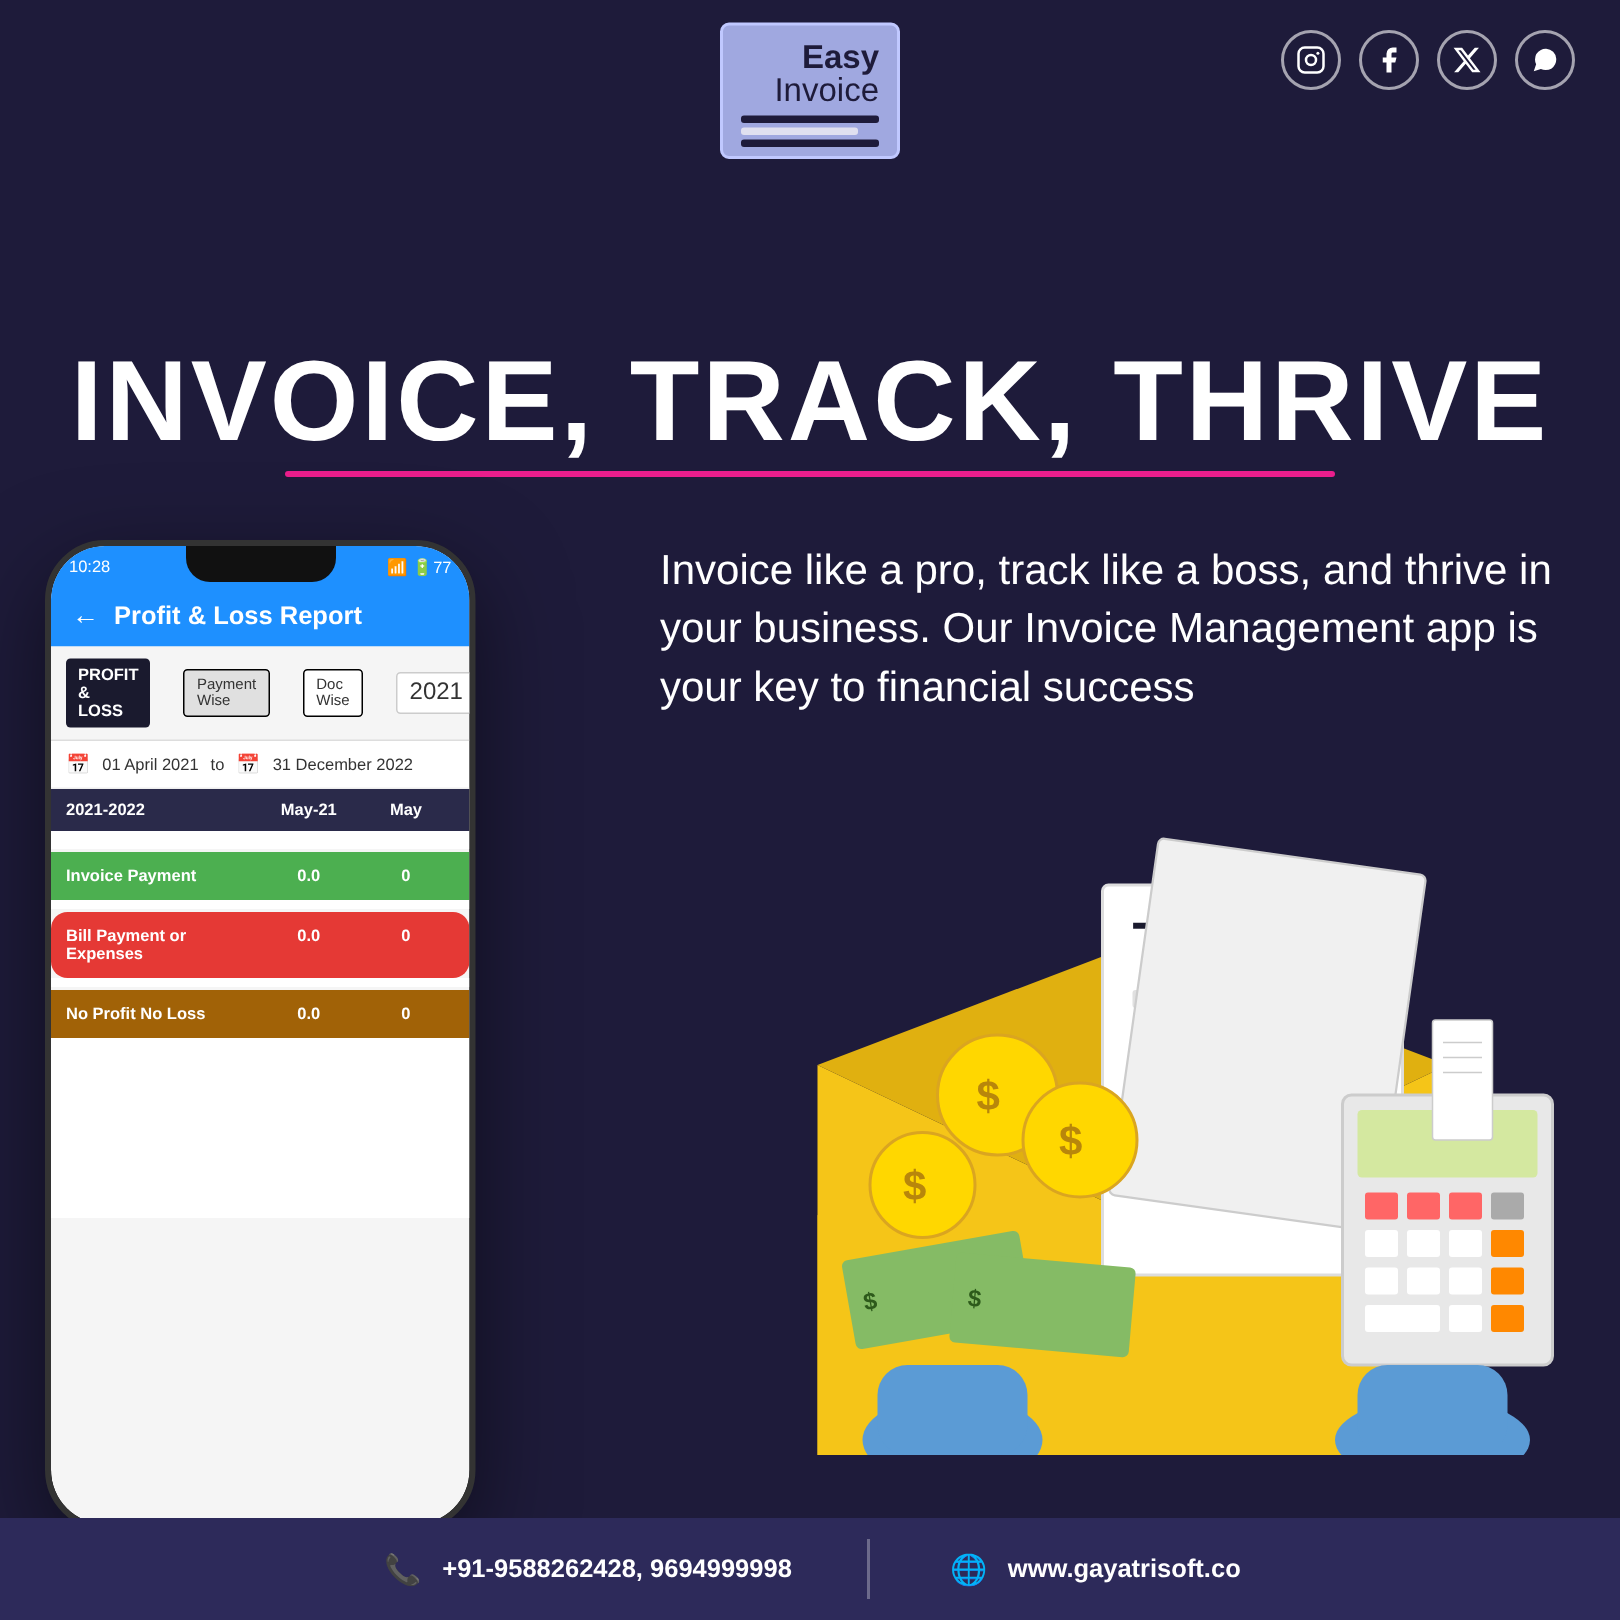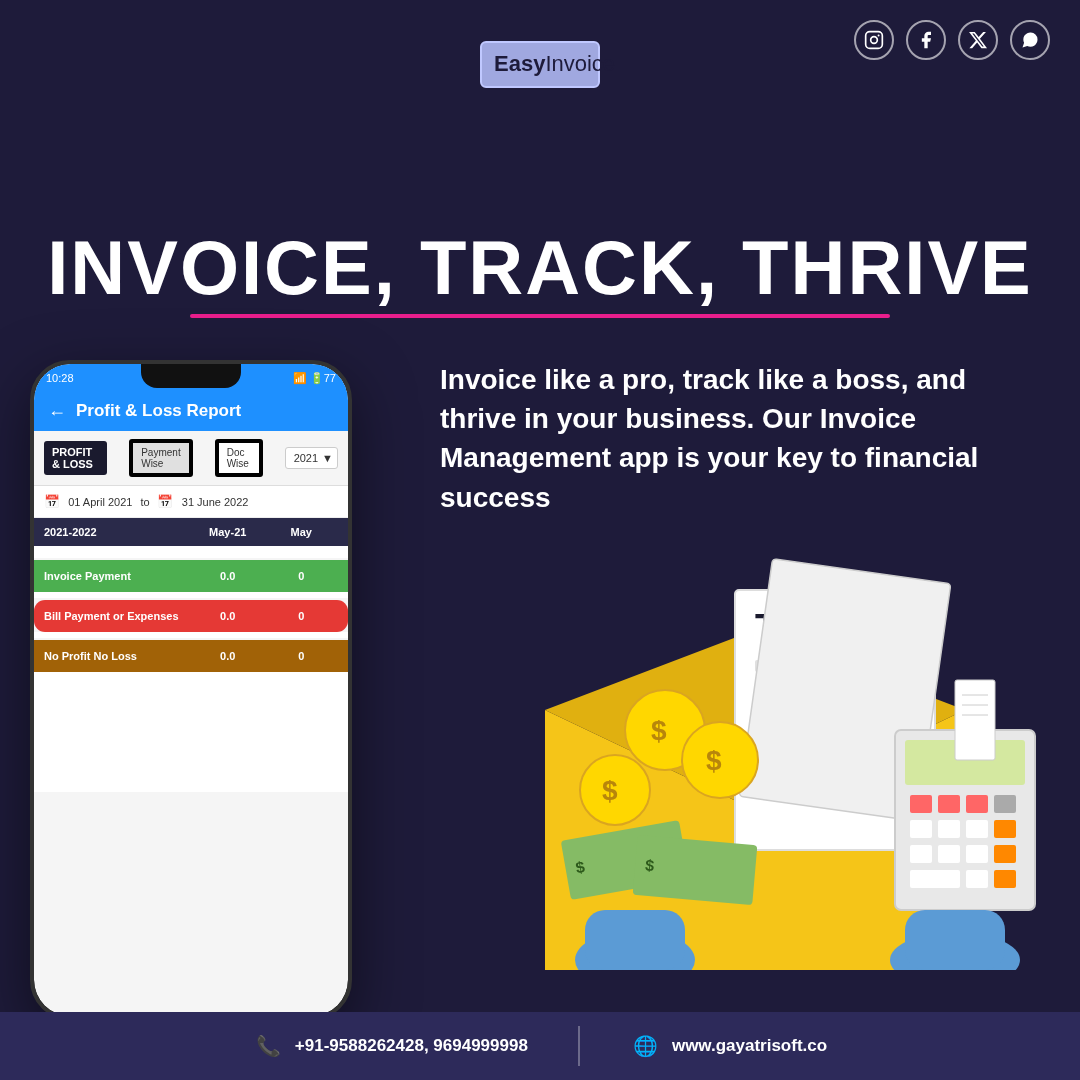--- a/index.html
+++ b/index.html
@@ -54,23 +54,22 @@
       align-items: center;
     }
 
     .logo-box {
       background: #a0a8e0;
       border: 2px solid #c0c8ff;
       border-radius: 6px;
       width: 120px;
       padding: 10px 12px 6px;
       display: flex;
-      flex-direction: row;
-      align-items: flex-start;
-      margin-top: 26px;
+      flex-direction: column;
+      align-items: flex-end;
     }
 
     .logo-text-easy {
       color: #1e1b3a;
       font-size: 22px;
       font-weight: bold;
       line-height: 1;
     }
 
     .logo-text-invoice {
@@ -125,21 +124,21 @@
     
     .phone-container {
       position: absolute;
       top: 360px;
       left: 30px;
       width: 380px;
       height: 680px;
     }
 
     .phone-outer {
-      width: 322px;
+      width: 287px;
       height: 660px;
       background: #111;
       border-radius: 40px;
       border: 4px solid #333;
       position: relative;
       overflow: hidden;
       box-shadow: 0 20px 60px rgba(0,0,0,0.5);
     }
 
     .phone-notch {
@@ -208,37 +207,37 @@
       background: #1a1a2e;
       color: white;
       font-size: 11px;
       font-weight: bold;
       padding: 5px 8px;
       border-radius: 3px;
     }
 
     .pl-btn {
       background: white;
-      border: 4px solid #000000;
+      border: 1px solid #000000;
       border-radius: 3px;
       font-size: 10px;
       color: #333;
       padding: 4px 8px;
       cursor: pointer;
     }
 
     .pl-btn.active {
       background: #e0e0e0;
     }
 
     .pl-dropdown {
       background: white;
       border: 1px solid #ccc;
       border-radius: 3px;
-      font-size: 11px;
+      font-size: 16px;
       color: #333;
       padding: 4px 4px 4px 8px;
       margin-left: auto;
       display: flex;
       align-items: center;
       gap: 4px;
     }
 
     .date-row {
       background: white;
@@ -339,21 +338,21 @@
       position: absolute;
       top: 360px;
       left: 440px;
       right: 20px;
       max-width: 600px;
     }
 
     .tagline {
       color: white;
       font-size: 28px;
-      font-weight: bold;
+      font-weight: normal;
       line-height: 1.4;
       margin-bottom: 20px;
     }
 
     
     .illustration {
       position: absolute;
       top: 500px;
       left: 430px;
       right: 0;
@@ -482,21 +481,21 @@
           <span>2021</span>
           <span>▼</span>
         </div>
       </div>
 
       <div class="date-row">
         <span class="date-icon">📅</span>
         <span>01 April 2021</span>
         <span>to</span>
         <span class="date-icon">📅</span>
-        <span>31 June 2022</span>
+        <span>31 December 2022</span>
       </div>
 
       <div class="table-header">
         <div class="table-header-cell">2021-2022</div>
         <div class="table-header-cell">May-21</div>
         <div class="table-header-cell">May</div>
       </div>
 
       <div style="background:white; height:12px;"></div>
 

